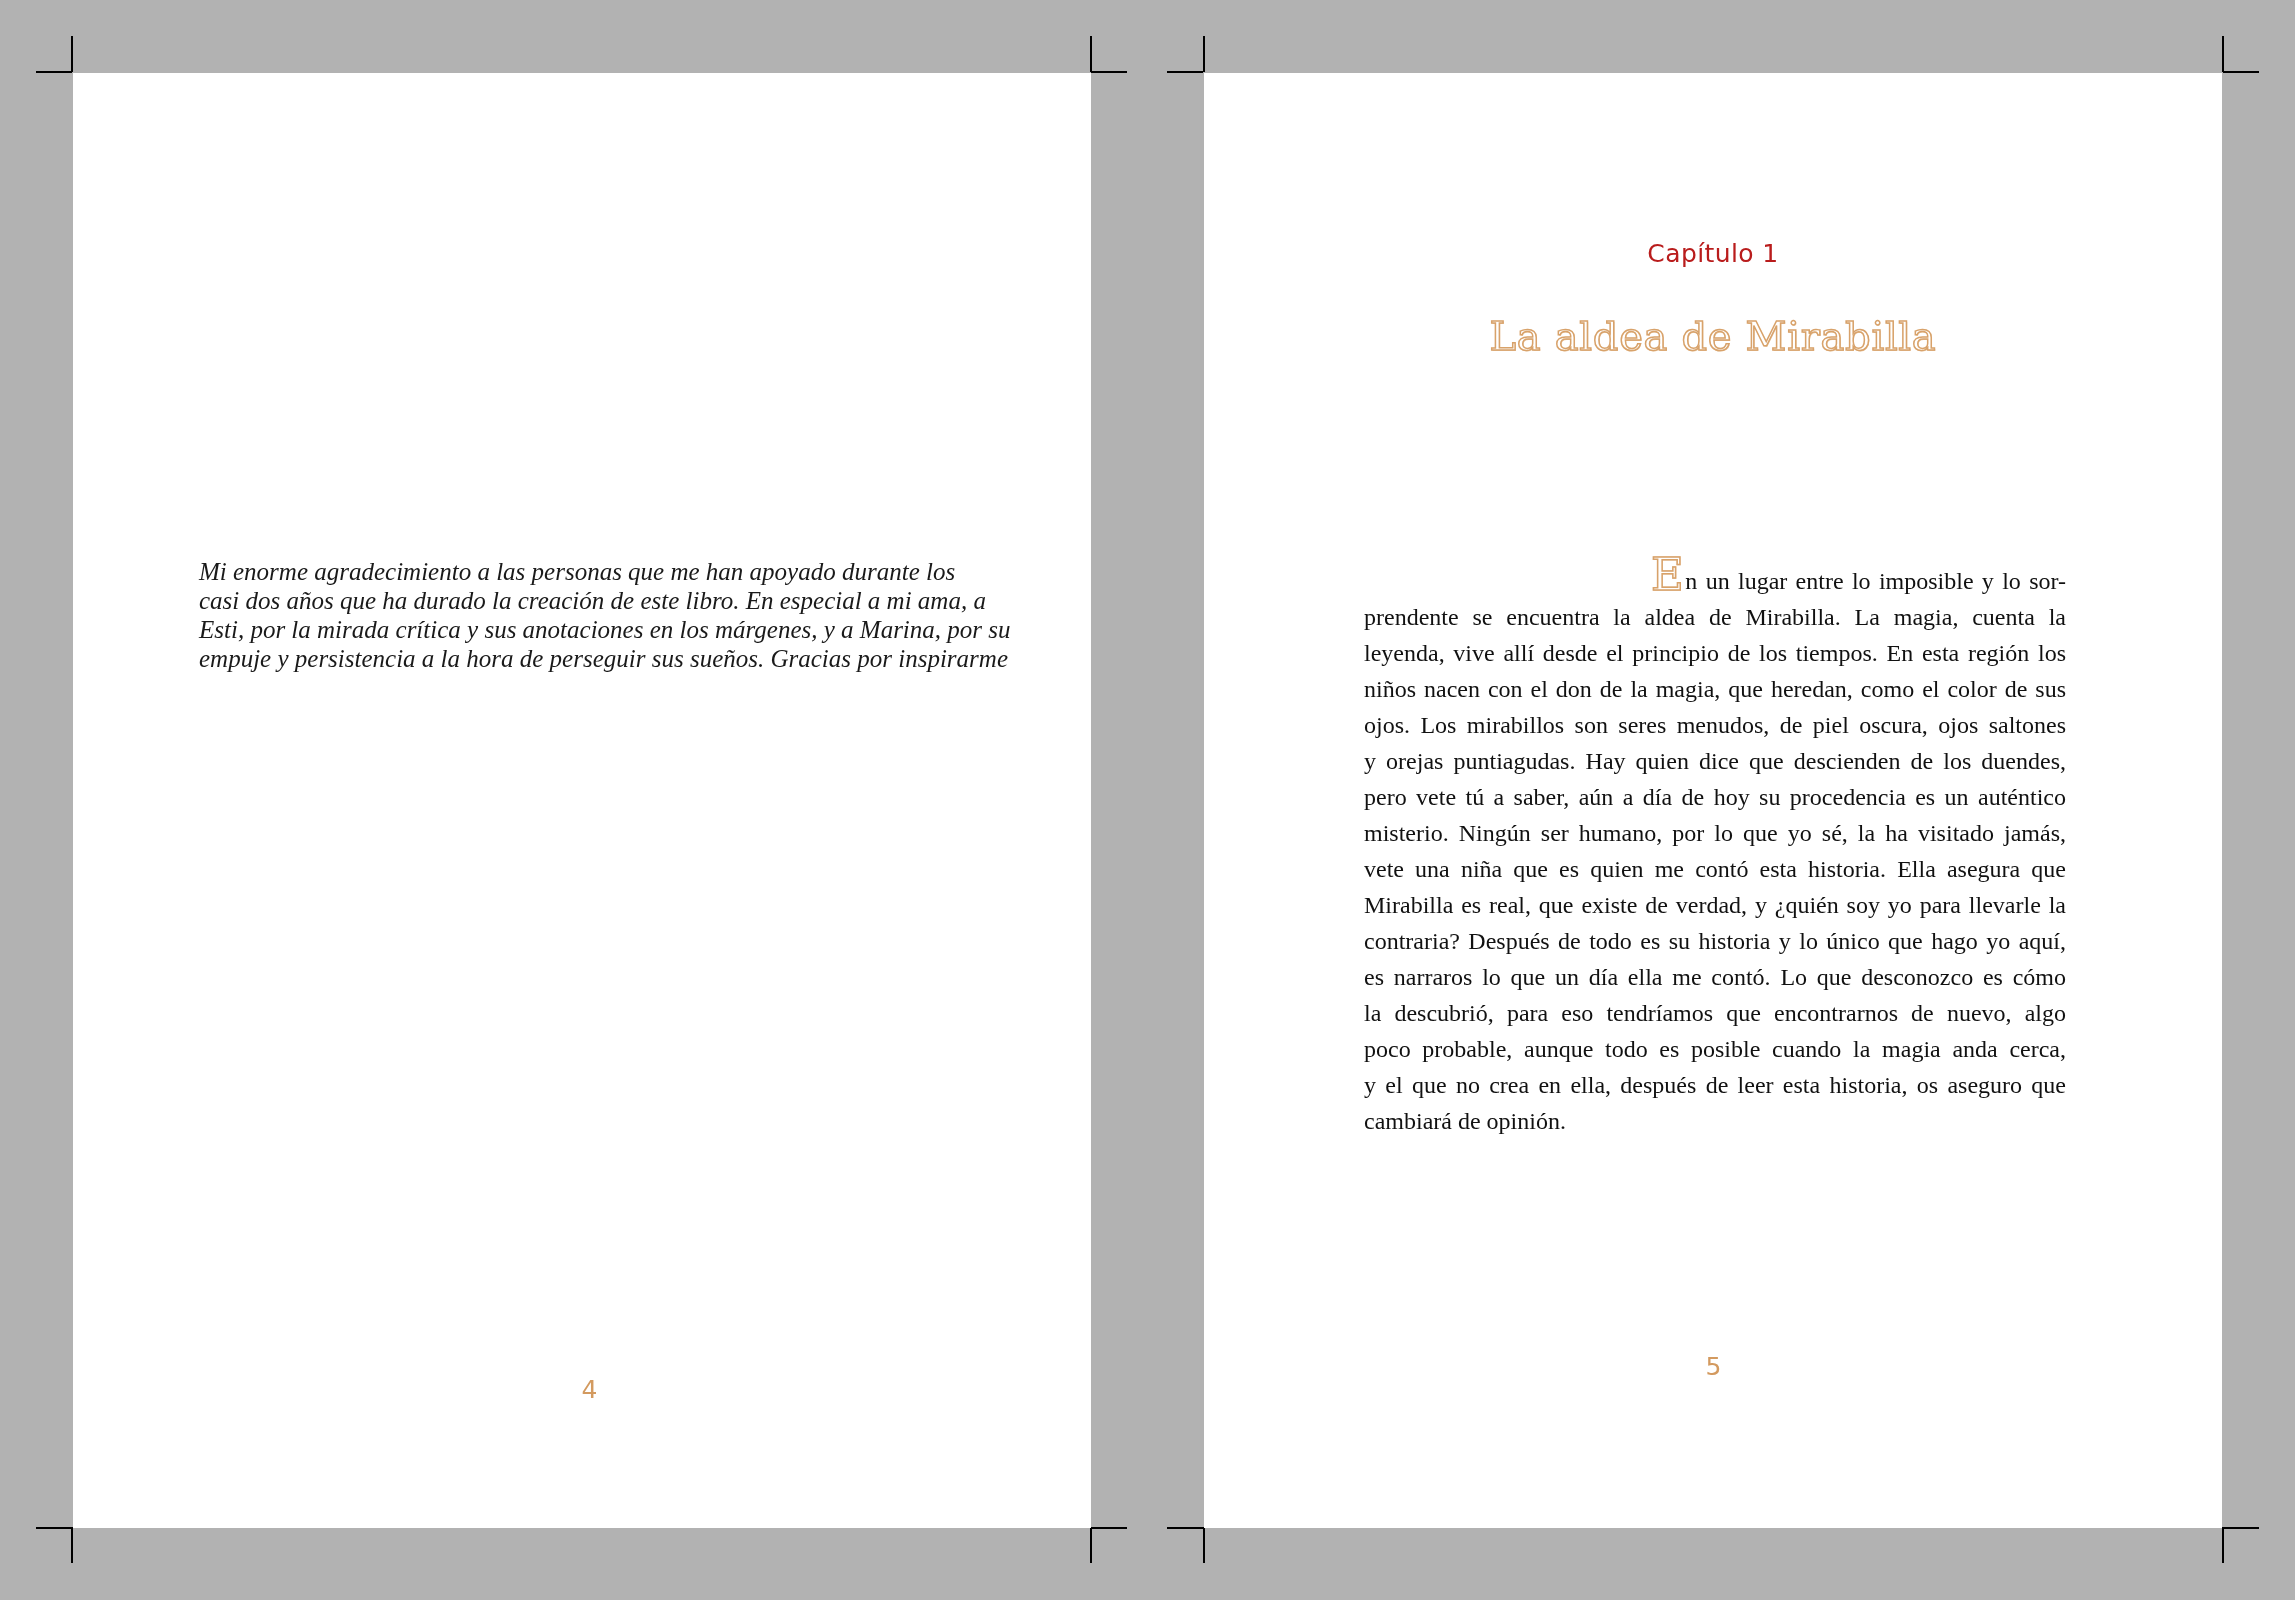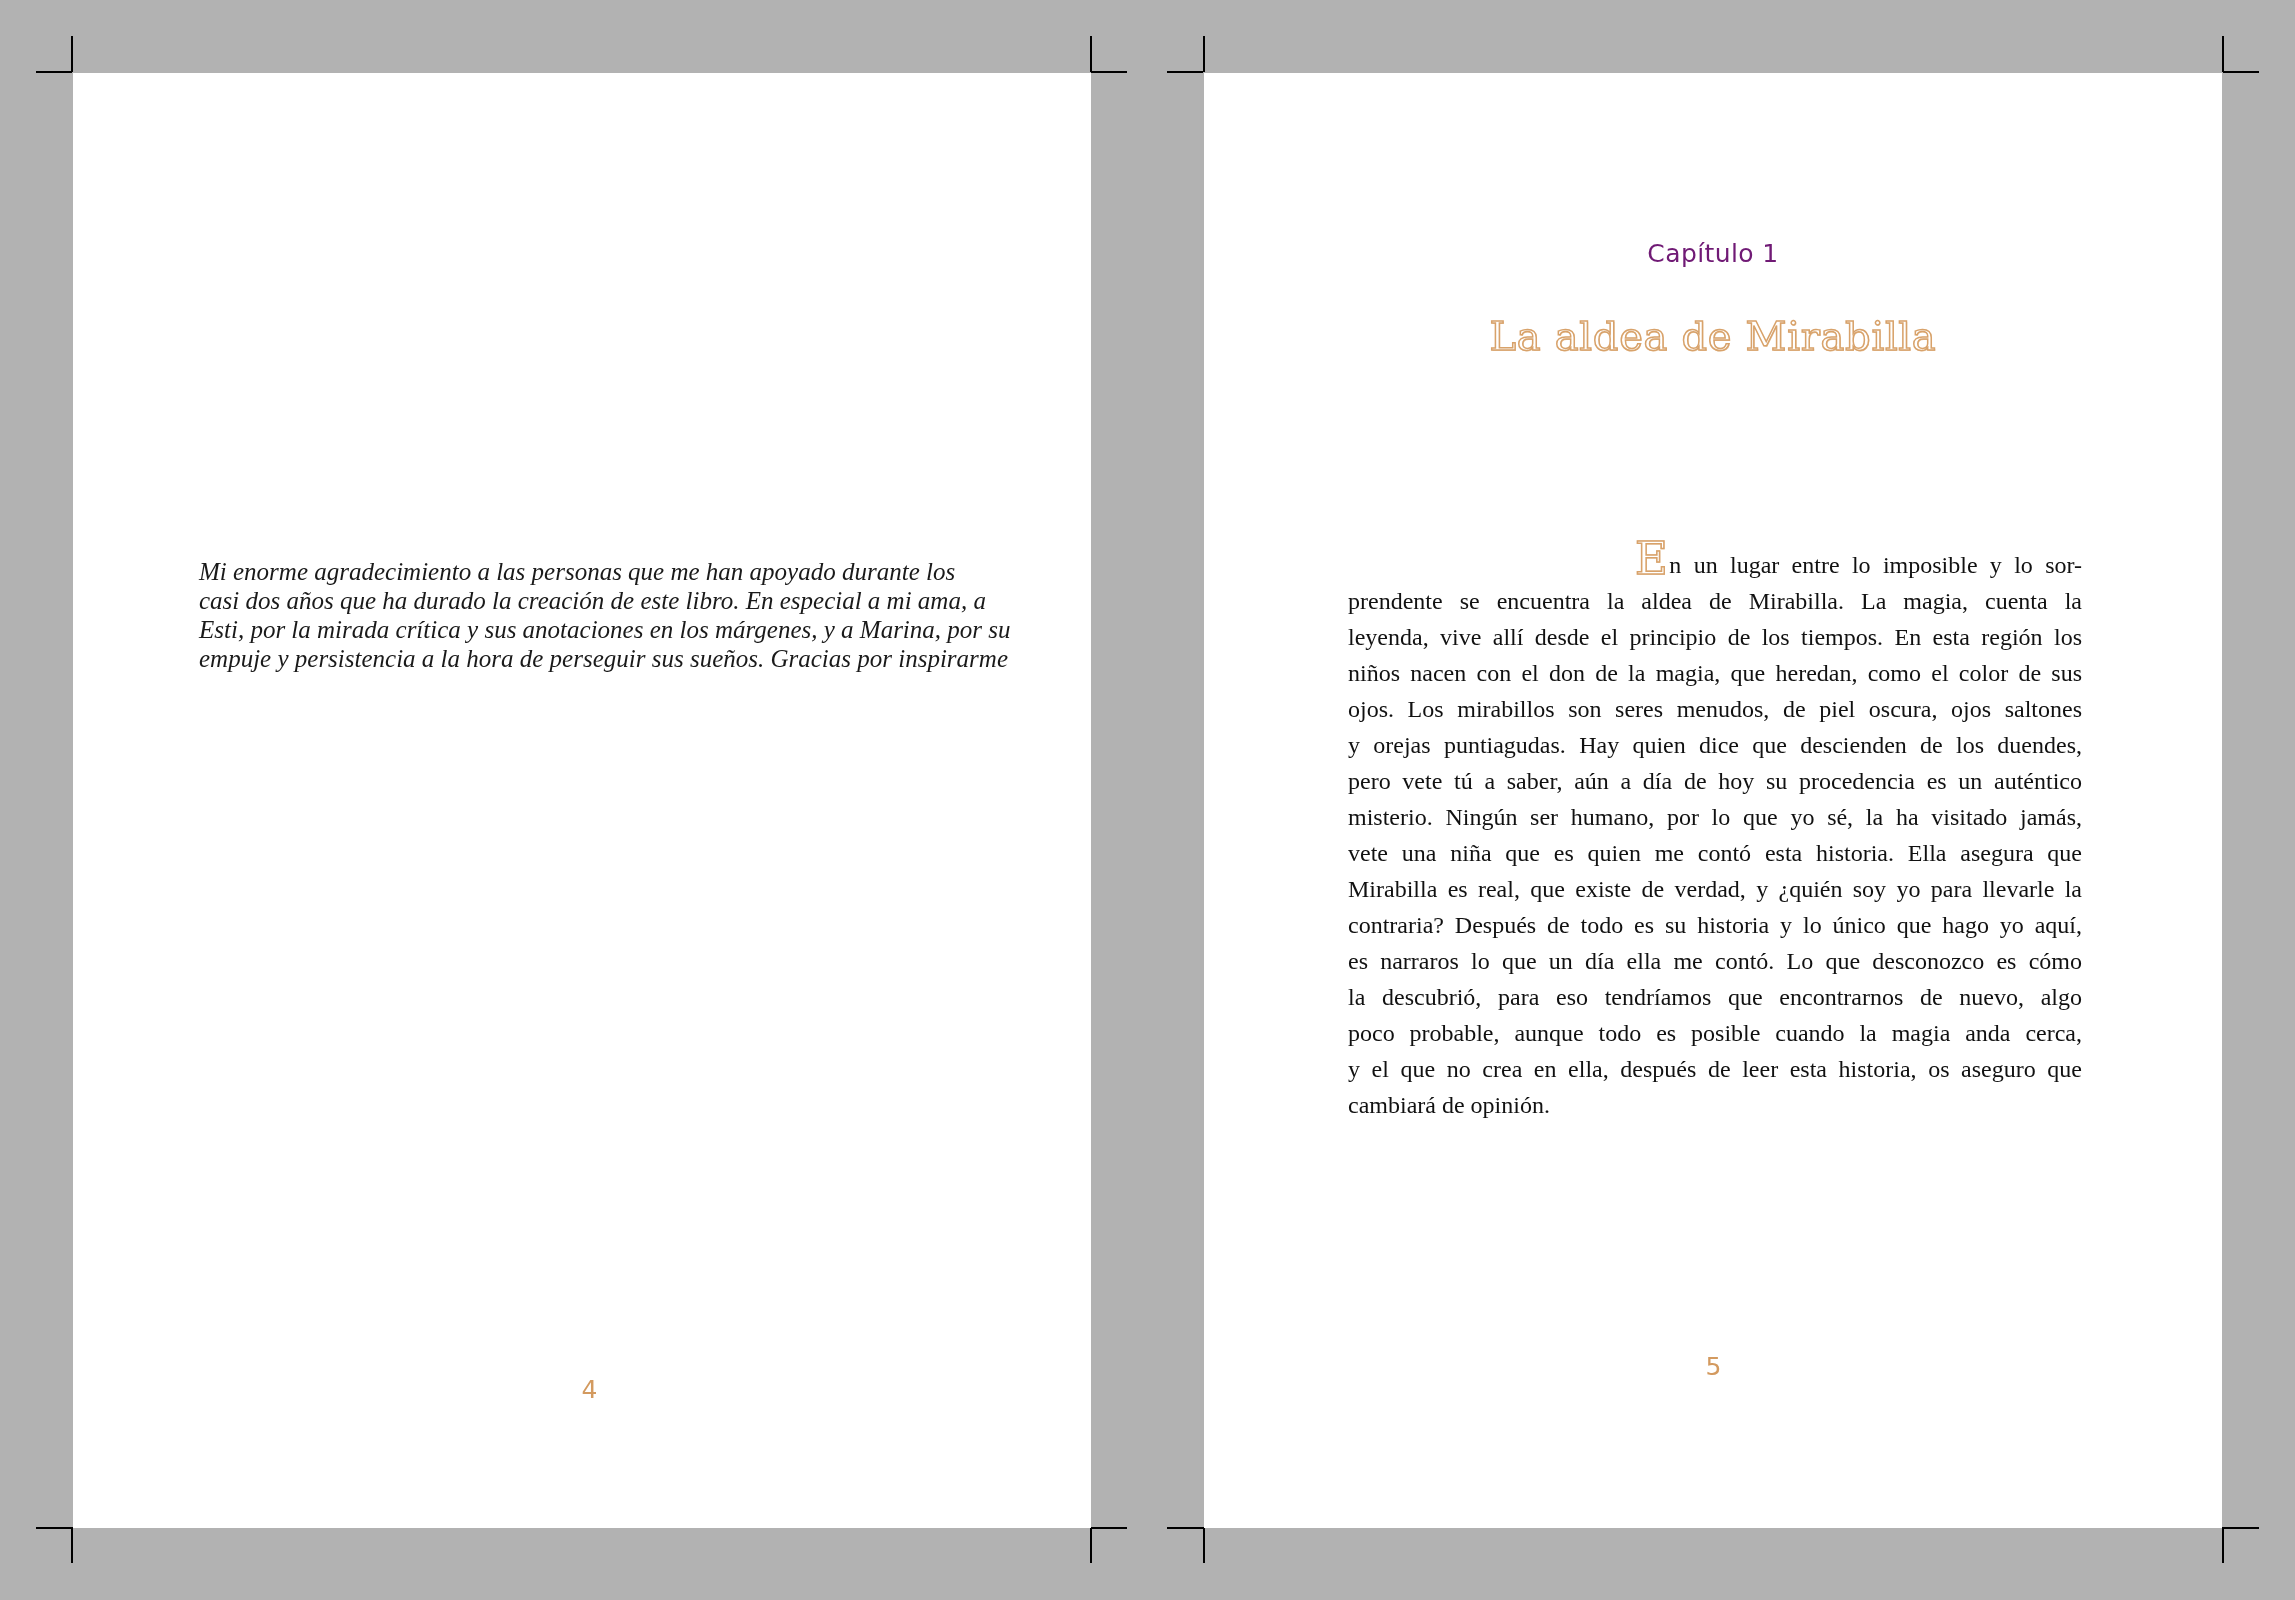--- a/index.html
+++ b/index.html
@@ -46,21 +46,21 @@
     #folio-left { left: 480px; top: 1302px; }
     #folio-right { left: 473px; top: 1279px; }
 
     
     .chapter-label {
       position: absolute;
       left: 0; width: 1018px; top: 166px;
       text-align: center;
       font-family: "DejaVu Sans", "Liberation Sans", sans-serif;
       font-size: 25px;
-      color: #701a75;
+      color: #b91c1c;
       letter-spacing: 0.4px;
     }
     .chapter-title {
       position: absolute;
       left: 0; width: 1018px; top: 240px;
       text-align: center;
       font-family: "DejaVu Serif", "Liberation Serif", serif;
       font-size: 40px;
       color: #ffffff;
       -webkit-text-stroke: 1.5px #d8a26a;
@@ -69,21 +69,21 @@
     }
     .body-text {
       position: absolute;
       left: 144px; top: 471px;
       width: 734px;
       font-size: 24px;
       line-height: 36px;
       color: #111111;
     }
     .body-text p {
-      margin: 0;
+      margin: 16px;
       text-align: justify;
     }
     .body-text p + p {
       margin-top: 16px;
       text-indent: 29px;
     }
     .line {
       display: block;
       text-align: justify;
       text-align-last: justify;

